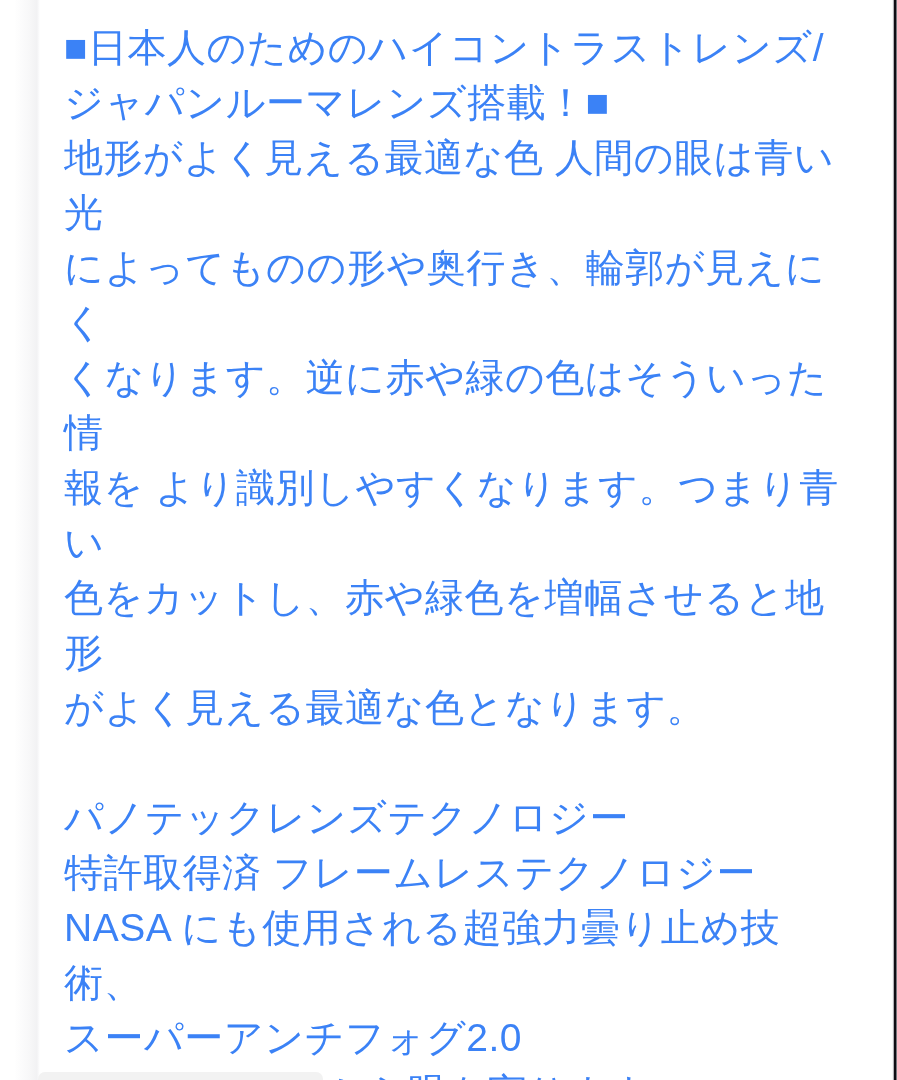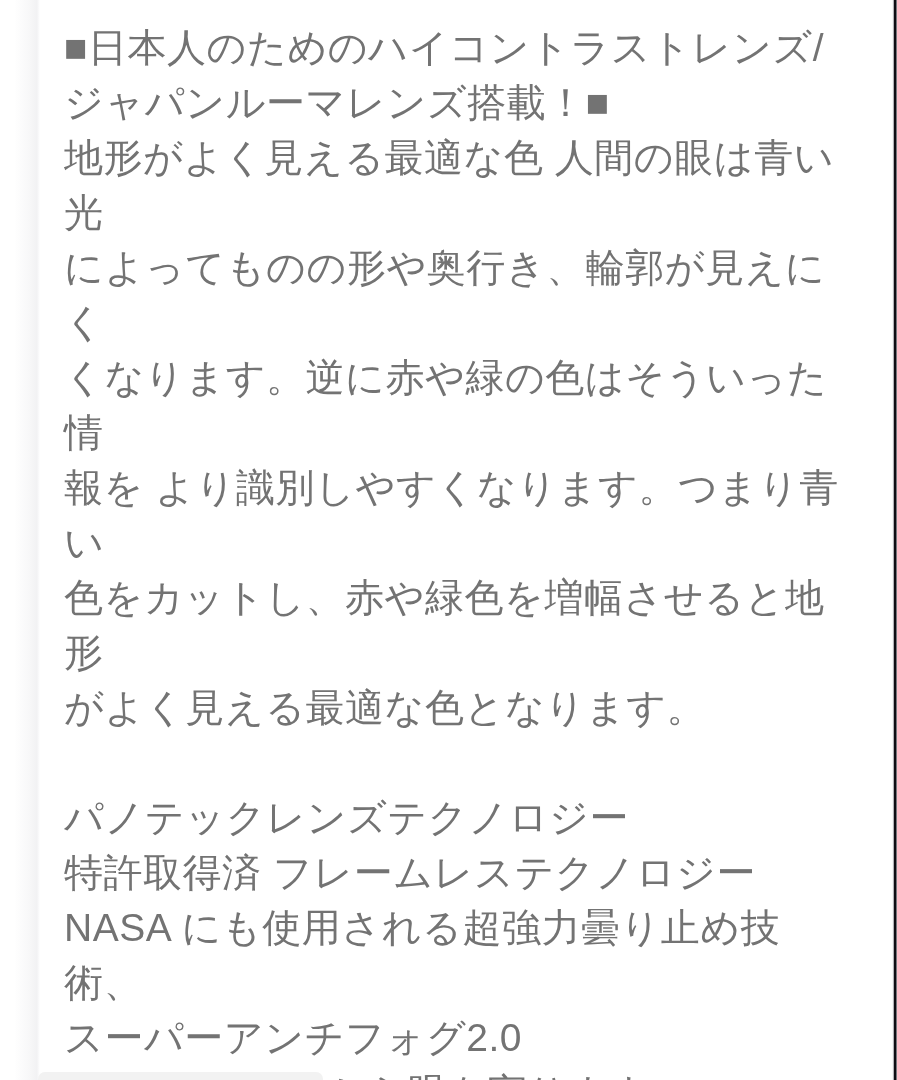--- a/index.html
+++ b/index.html
@@ -44,21 +44,21 @@
     top: 20px;
     right: 52px;
     color: #1c1c1c;
   }
   .para {
     margin: 0;
     font-size: 39px;
     line-height: 55px;
     letter-spacing: 0.5px;
     white-space: pre-line;
-    color: #737373;
+    color: #3b82f6;
   }
   .para + .para {
     margin-top: 55px; 
   }
   
   .bottom-peek {
     position: absolute;
     left: 38px;
     bottom: -4px;
     width: 285px;

